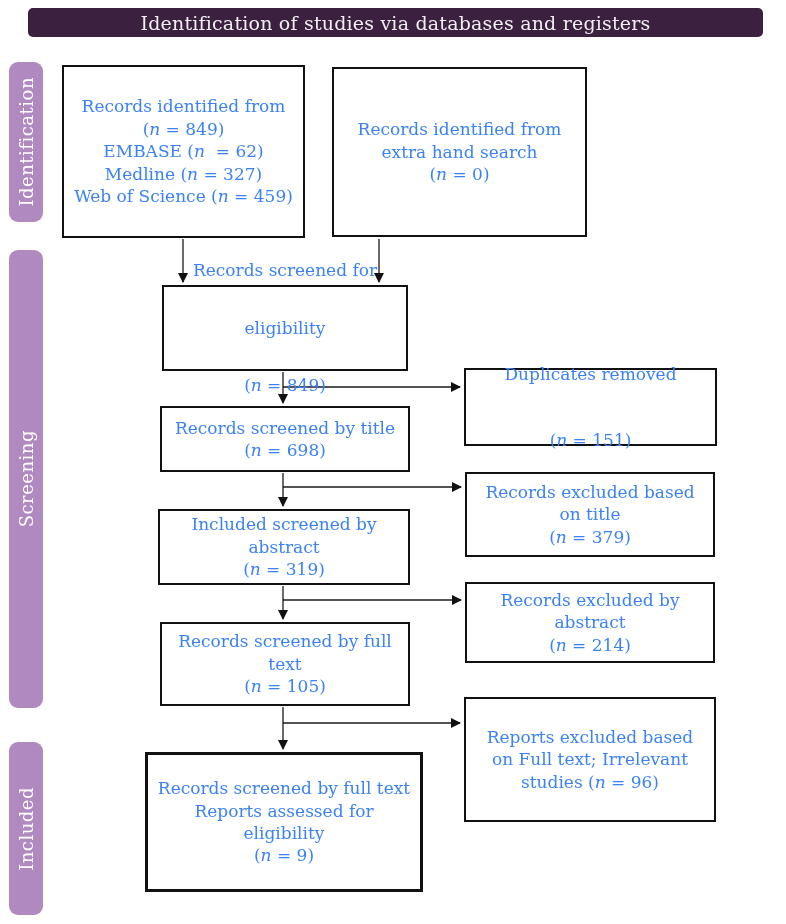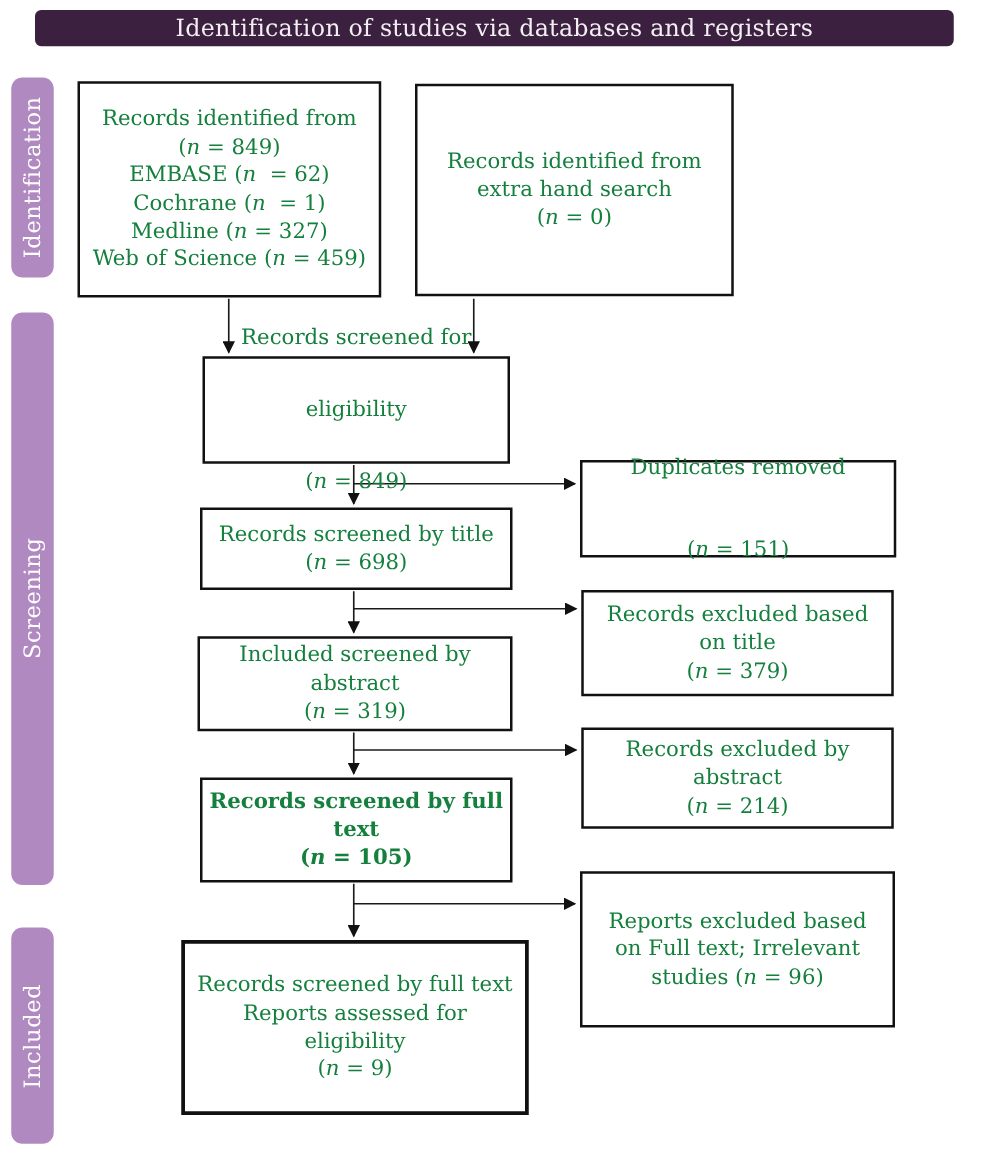--- a/index.html
+++ b/index.html
@@ -28,29 +28,29 @@
     writing-mode:vertical-rl; transform:rotate(180deg);
     color:var(--stage-text); font-size:18px; letter-spacing:0.5px; white-space:nowrap;
   }
   .stage.identification{top:62px; height:160px;}
   .stage.screening{top:250px; height:458px;}
   .stage.included{top:742px; height:173px;}
 
   .box{
     position:absolute; background:#ffffff; border:2px solid var(--box-border);
     display:flex; flex-direction:column; align-items:center; justify-content:center;
-    text-align:center; color:#15803d; font-size:17px; line-height:1.32; padding:4px 6px;
+    text-align:center; color:#3b82f6; font-size:17px; line-height:1.32; padding:4px 6px;
   }
   .box .line{white-space:pre;}
   .box-a{left:62px;  top:65px;  width:243px; height:173px;}
   .box-b{left:332px; top:67px;  width:255px; height:170px;}
   .box-c{left:162px; top:285px; width:246px; height:86px;gap:35px;}
   .box-d{left:160px; top:406px; width:250px; height:66px;}
   .box-e{left:158px; top:509px; width:252px; height:76px;}
-  .box-f{left:160px; top:622px; width:250px; height:84px;font-weight:bold;}
+  .box-f{left:160px; top:622px; width:250px; height:84px;}
   .box-g{left:145px; top:752px; width:278px; height:140px; border-width:3px;text-align:center;}
   .box-r1{left:464px; top:368px; width:253px; height:78px;gap:44px;}
   .box-r2{left:465px; top:472px; width:250px; height:85px;}
   .box-r3{left:465px; top:582px; width:250px; height:81px;}
   .box-r4{left:464px; top:697px; width:252px; height:125px;}
 
   svg.connectors{position:absolute; left:0; top:0; width:786px; height:924px; pointer-events:none;}
   svg.connectors line{stroke:var(--arrow); stroke-width:1.3;}
 </style>
 </head>
@@ -91,21 +91,20 @@
     <line x1="283" y1="600" x2="461" y2="600" marker-end="url(#ah)"></line>
 
     <line x1="283" y1="707" x2="283" y2="749" marker-end="url(#ah)"></line>
     <line x1="283" y1="723" x2="460" y2="723" marker-end="url(#ah)"></line>
   </svg>
 
   <div class="box box-a">
       <div class="line">Records identified from</div>
       <div class="line">(<i>n</i>&nbsp;= 849)</div>
       <div class="line">EMBASE (<i>n</i>&nbsp;&nbsp;= 62)</div>
-      <div class="line">Cochrane (<i>n</i>&nbsp;&nbsp;= 1)</div>
       <div class="line">Medline (<i>n</i>&nbsp;= 327)</div>
       <div class="line">Web of Science (<i>n</i>&nbsp;= 459)</div>
     </div>
   <div class="box box-b">
       <div class="line">Records identified from</div>
       <div class="line">extra hand search</div>
       <div class="line">(<i>n</i>&nbsp;= 0)</div>
     </div>
   <div class="box box-c">
       <div class="line">Records screened for</div>

